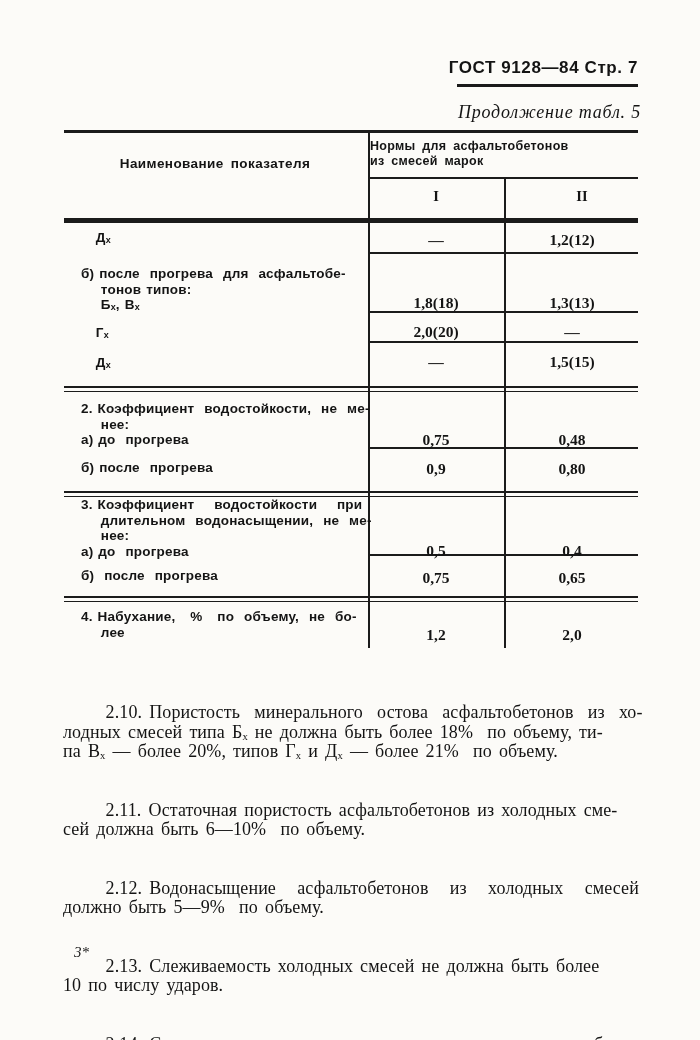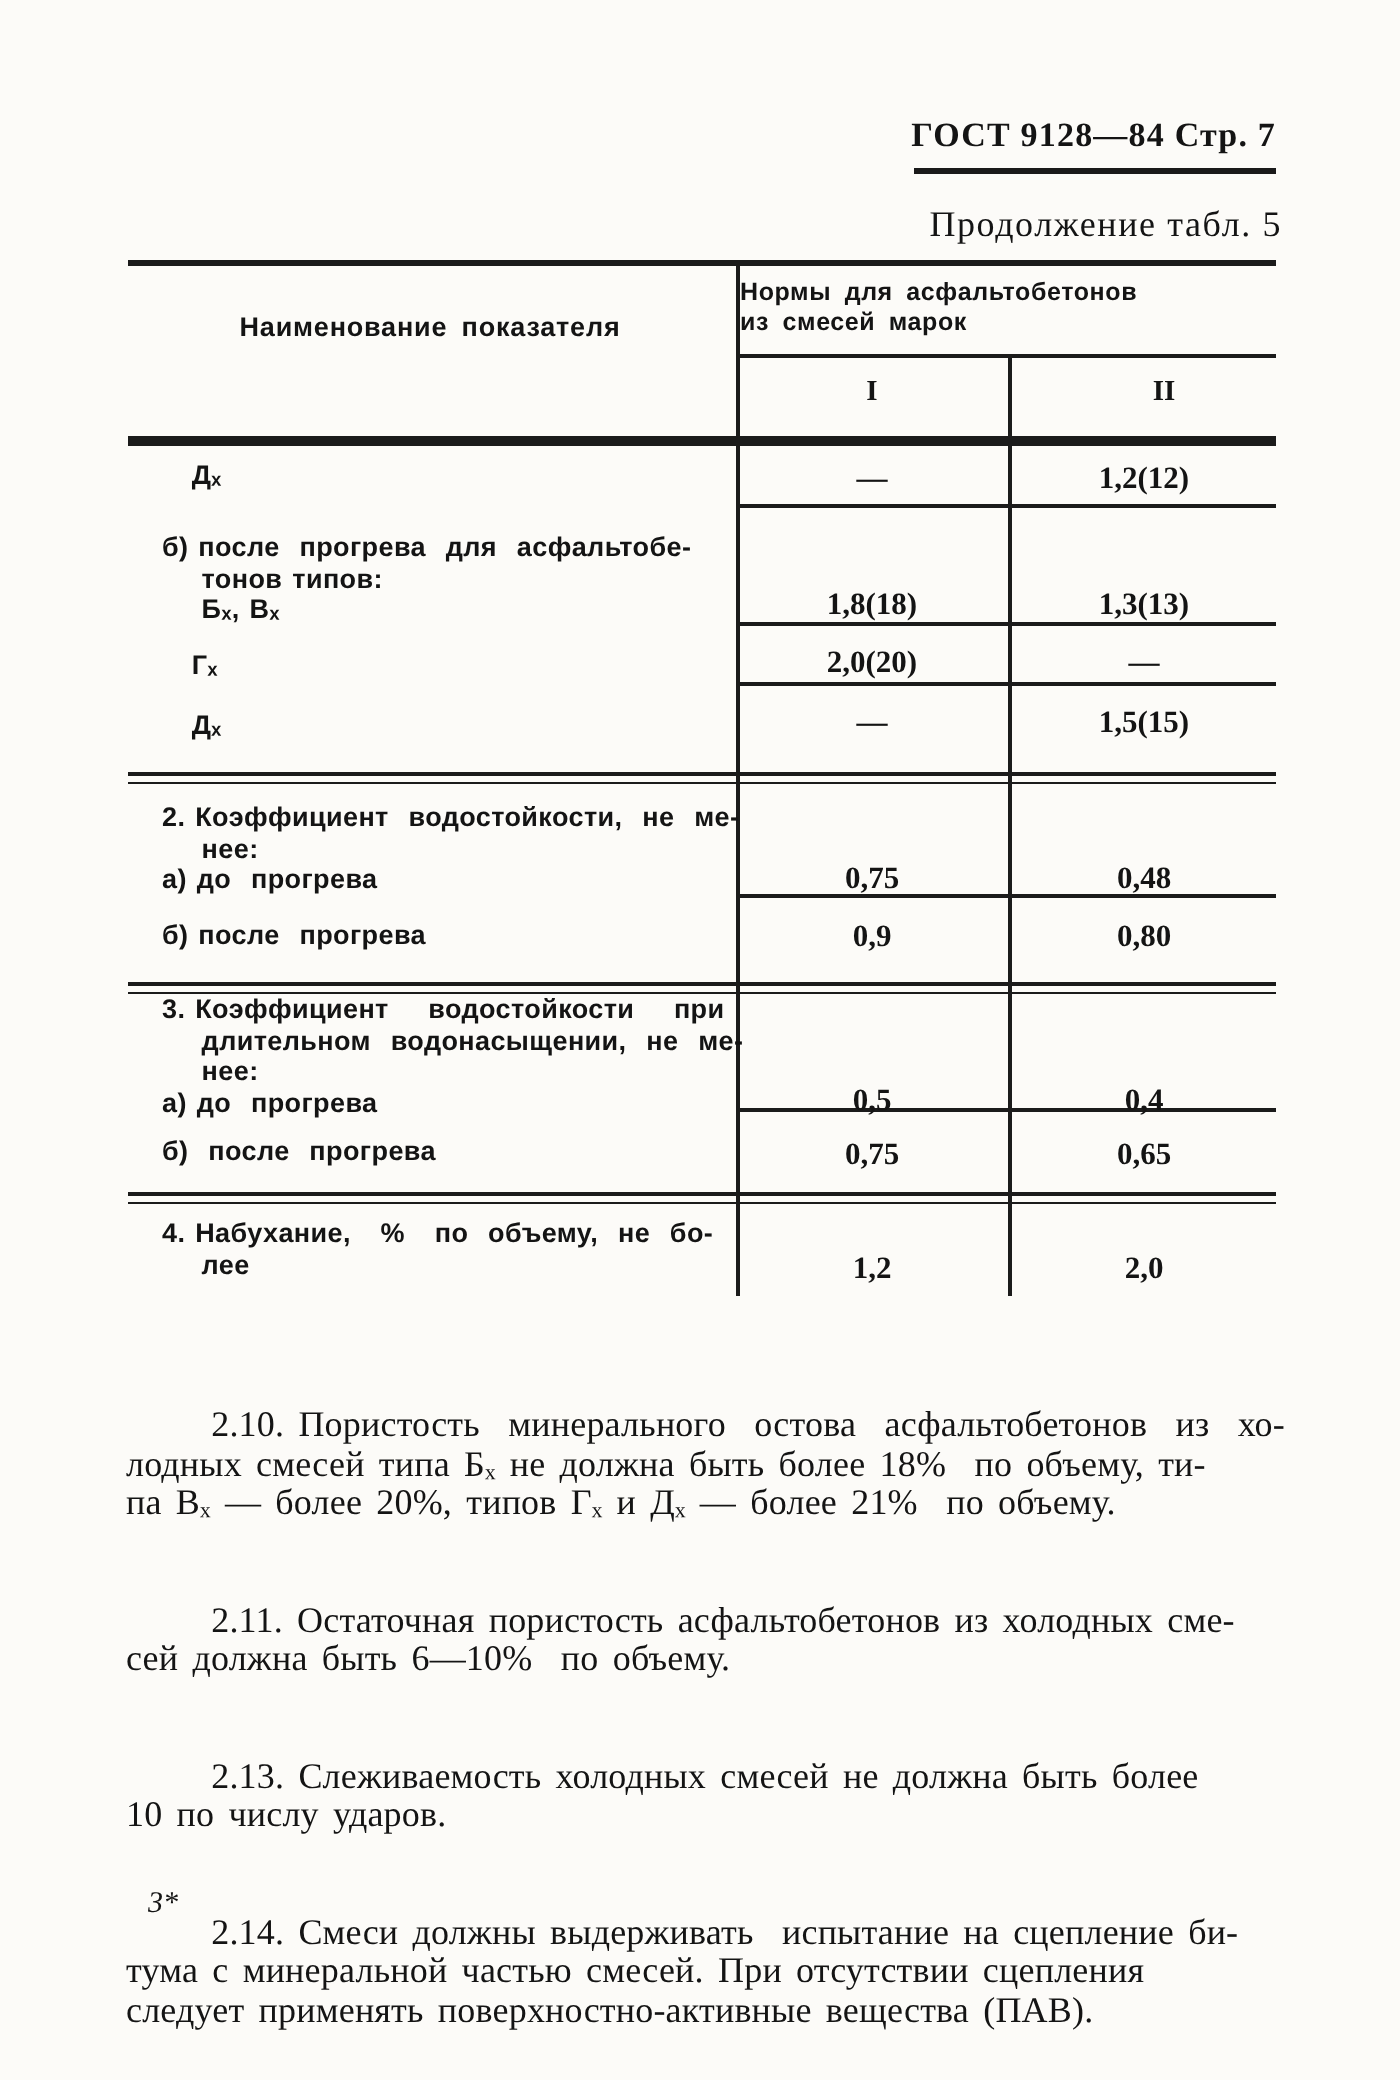--- a/index.html
+++ b/index.html
@@ -4,29 +4,29 @@
 <style>
   html,body{margin:0;padding:0;}
   .page{
     position:relative; width:700px; height:1040px;
     background:#fcfbf8; color:#141414; overflow:hidden;
     font-family:"Liberation Serif", serif;
   }
   
   .gost-header{
     position:absolute; top:58px; left:0; width:638px; text-align:right;
-    font-family:Liberation Serif, serif; font-weight:bold;
+    font-family:Liberation Sans, sans-serif; font-weight:bold;
     font-size:17px; letter-spacing:.6px; white-space:pre;
   }
   .gost-underline{
     position:absolute; top:84px; left:457px; width:181px; height:3px; background:#1a1a1a;
   }
   .table-caption{
     position:absolute; top:102px; left:0; width:641px; text-align:right;
-    font-size:18px; letter-spacing:.8px; white-space:pre;
+    font-style:italic; font-size:18px; letter-spacing:.8px; white-space:pre;
   }
   
   .tbl{
     position:absolute; left:64px; top:130px; width:574px; height:520px;
     font-family:"Liberation Sans", sans-serif; font-weight:bold; font-size:13.5px;
   }
   .tbl .ln{position:absolute; background:#1b1b1b;}
   .l-top{left:0; top:0; width:574px; height:3px;}
   .l-v1{left:304px; top:0; width:2px; height:518px;}
   .l-v2{left:440px; top:47px; width:2px; height:471px;}
@@ -146,20 +146,22 @@
     <div class="val c1 r9v">1,2</div>
     <div class="val c2 r9v">2,0</div>
   </div>
 
   <div class="body-text">
     <p class="para">      2.10. Пористость  минерального  остова  асфальтобетонов  из  хо-
 лодных смесей типа Бₓ не должна быть более 18%  по объему, ти-
 па Вₓ — более 20%, типов Гₓ и Дₓ — более 21%  по объему.</p>
     <p class="para">      2.11. Остаточная пористость асфальтобетонов из холодных сме-
 сей должна быть 6—10%  по объему.</p>
+    <p class="para">      2.12. Водонасыщение   асфальтобетонов   из   холодных   смесей
+должно быть 5—9%  по объему.</p>
     <p class="para">      2.13. Слеживаемость холодных смесей не должна быть более
 10 по числу ударов.</p>
     <p class="para">      2.14. Смеси должны выдерживать  испытание на сцепление би-
 тума с минеральной частью смесей. При отсутствии сцепления
 следует применять поверхностно-активные вещества (ПАВ).</p>
     
   </div>
 
   <div class="footer-mark">3*</div>
 

